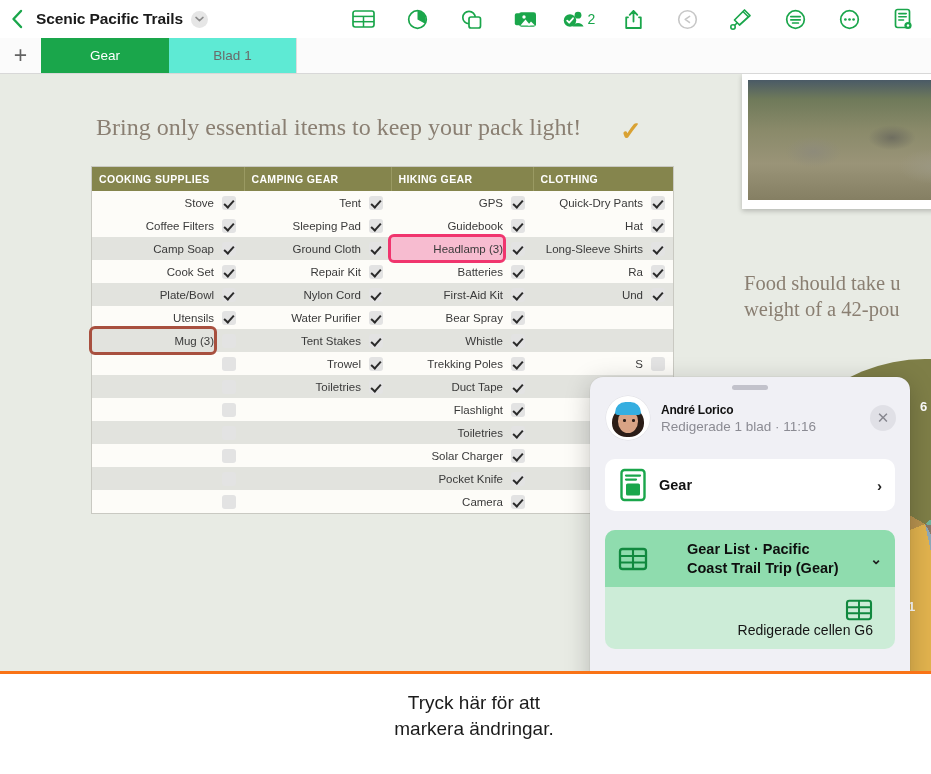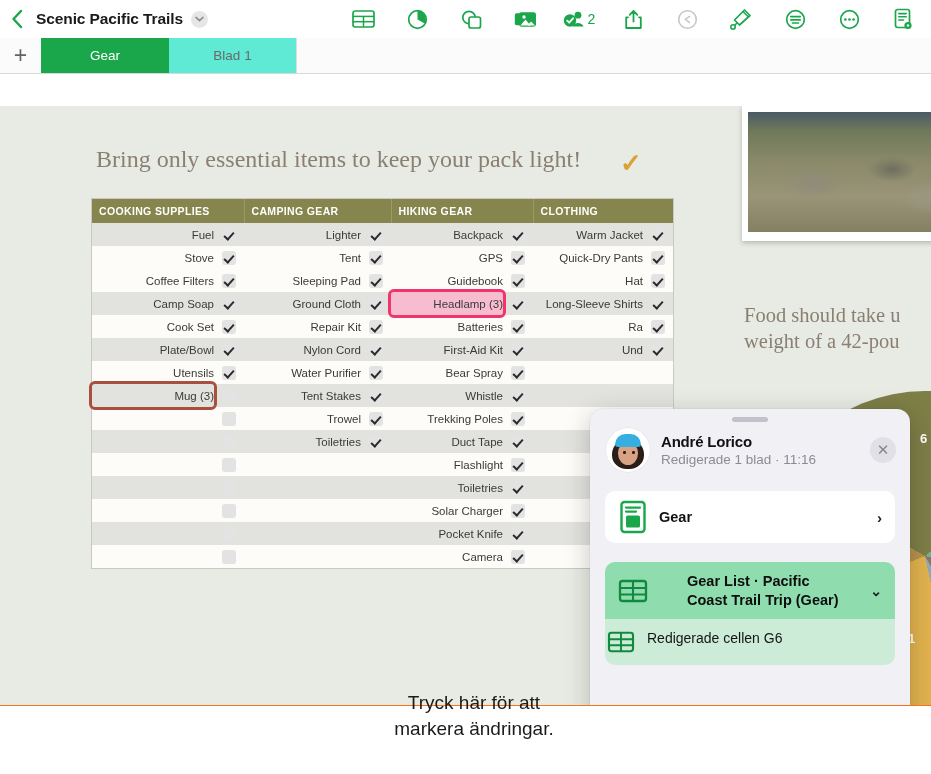--- a/index.html
+++ b/index.html
@@ -56,21 +56,21 @@
   .tab {
     min-width: 128px; display: flex; align-items: center; justify-content: center;
     font-size: 13.5px; color: #6a6a6a; cursor: pointer; background: #5eead4;
     border-right: 1px solid #dedede; padding: 0 14px;
   }
   .tab.active { background: #1aa64b; color: #ffffff; border-right: none; }
 
   
   .canvas {
     position: absolute; top: 74px; left: 0; width: 931px; height: 600px;
-    background: #e8ebe4; overflow: hidden; border-bottom: 1px solid #f97316; margin-top: 32px;
+    background: #e8ebe4; overflow: hidden; border-bottom: 3px solid #f97316;
   }
 
   .headline {
     position: absolute; left: 96px; top: 40px;
     font-family: "Liberation Serif", serif;
     font-size: 24px; color: #8a7f72; white-space: nowrap;
   }
   .headline-check {
     position: absolute; left: 620px; top: 42px;
     color: #d9a233; font-size: 26px; font-weight: bold;
@@ -182,21 +182,21 @@
   }
   .av-hat {
     position: absolute; left: 9px; top: 6px; width: 26px; height: 13px;
     border-radius: 13px 13px 3px 3px; background: #35aee0;
   }
   .av-eye {
     position: absolute; width: 2.6px; height: 2.6px; border-radius: 50%; background: #2b1d17;
     top: 23px;
   }
   .pop-names { margin-left: 11px; flex: 1; min-width: 0; }
-  .pop-name { font-size: 15px; font-weight: bold; color: #111; letter-spacing: -0.2px; }
+  .pop-name { font-size: 12px; font-weight: bold; color: #111; letter-spacing: -0.2px; }
   .pop-sub { font-size: 13.5px; color: #8b8b93; margin-top: 2px; }
   .pop-close {
     width: 26px; height: 26px; border-radius: 50%; background: #e0e0e6;
     display: flex; align-items: center; justify-content: center; cursor: pointer;
     flex: none; color: #86868e; font-size: 15px;
   }
   .pop-card {
     margin: 19px 15px 0 15px; background: #ffffff; border-radius: 10px;
     height: 52px; display: flex; align-items: center; padding: 0 13px; cursor: pointer;
   }
@@ -208,21 +208,21 @@
   }
   .grp-head {
     background: #8fdcae; padding: 10px 13px; display: flex; align-items: center; cursor: pointer; gap: 28px;
   }
   .grp-title {
     font-size: 14.5px; font-weight: bold; color: #0e0e0e; flex: 1;
     margin-left: 11px; line-height: 1.28;
   }
   .chev-d { color: #1f1f1f; font-size: 14px; font-weight: bold; }
   .grp-row {
-    padding: 11px 2px; display: flex; align-items: flex-start; cursor: pointer;
+    padding: 11px 22px; display: flex; align-items: flex-end; cursor: pointer; flex-direction: column;
   }
   .grp-row-label { font-size: 14px; color: #151515; margin-left: 12px; }
   .leader {
     position: absolute; left: 749px; top: 546px; width: 2px; height: 155px;
     background: #9a9a9a; z-index: 25;
   }
 
   
   .caption {
     position: absolute; left: 0; top: 690px; width: 931px;
@@ -365,30 +365,20 @@
     <table class="tbl">
       <thead>
         <tr>
           <th colspan="2" style="width:152px">COOKING SUPPLIES</th>
           <th colspan="2" style="width:147px">CAMPING GEAR</th>
           <th colspan="2" style="width:142px">HIKING GEAR</th>
           <th colspan="2" style="width:140px">CLOTHING</th>
         </tr>
       </thead>
       <tbody id="tbody">
-          <tr class="r-odd">
-            <td class="rowcell">Fuel</td>
-            <td class="chkcell"><span class="cb on"></span></td>
-            <td class="rowcell">Lighter</td>
-            <td class="chkcell"><span class="cb on"></span></td>
-            <td class="rowcell">Backpack</td>
-            <td class="chkcell"><span class="cb on"></span></td>
-            <td class="rowcell">Warm Jacket</td>
-            <td class="chkcell"><span class="cb on"></span></td>
-          </tr>
           <tr class="r-even">
             <td class="rowcell">Stove</td>
             <td class="chkcell"><span class="cb on"></span></td>
             <td class="rowcell">Tent</td>
             <td class="chkcell"><span class="cb on"></span></td>
             <td class="rowcell">GPS</td>
             <td class="chkcell"><span class="cb on"></span></td>
             <td class="rowcell">Quick-Dry Pants</td>
             <td class="chkcell"><span class="cb on"></span></td>
           </tr>

